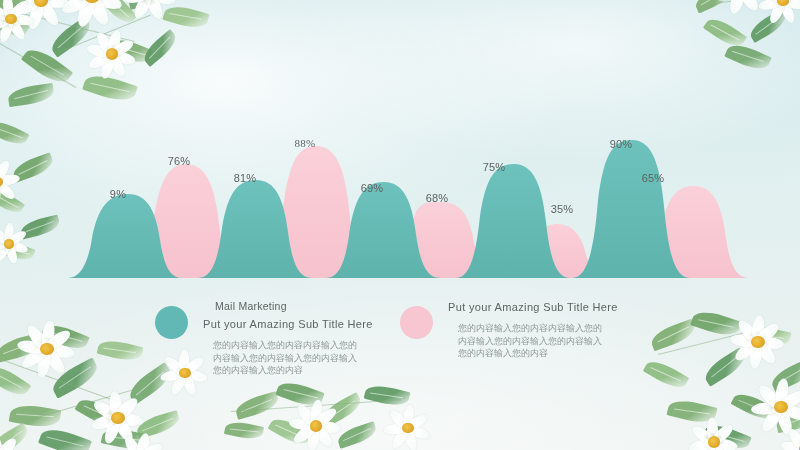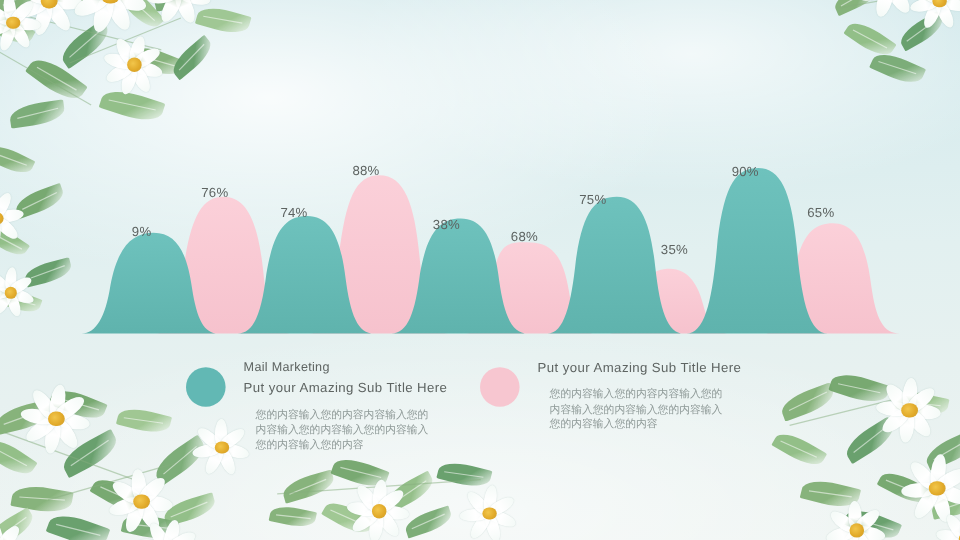--- a/index.html
+++ b/index.html
@@ -121,20 +121,21 @@
     margin-top: 8px;
   }
   .legend-text {
     margin-left: 15px;
   }
   .legend-title {
     font-size: 10.5px;
     color: #5e6462;
     letter-spacing: 0.25px;
     line-height: 17px;
+    margin-left: 12px;
   }
   .legend-sub {
     font-size: 11px;
     color: #5e6462;
     letter-spacing: 0.35px;
     line-height: 19px;
   }
   .legend-body {
     margin-top: 5px;
     margin-left: 10px;
@@ -441,28 +442,28 @@
                  C404,182 412,202 416,234 C420,262 426,278 440,278 Z"></path>
         <path fill="url(#gTeal)" d="M456,278 C470,278 476,254 480,216 C486,176 496,164 514,164
                  C534,164 542,186 546,222 C550,258 556,278 570,278 Z"></path>
         <path fill="url(#gTeal)" d="M572,278 C588,278 594,248 598,200 C604,152 614,140 632,140
                  C652,140 660,164 664,206 C668,250 674,278 690,278 Z"></path>
       </g>
     </svg>
 
     <div class="value-label" style="left:118px; top:188px;">9%</div>
     <div class="value-label" style="left:179px; top:155px;">76%</div>
-    <div class="value-label" style="left:245px; top:172px;">74%</div>
-    <div class="value-label" style="left:305px; top:137px;">88%</div>
-    <div class="value-label" style="left:372px; top:182px;">38%</div>
+    <div class="value-label" style="left:245px; top:172px;">81%</div>
+    <div class="value-label" style="left:305px; top:137px;font-family:Liberation Serif, serif;">88%</div>
+    <div class="value-label" style="left:372px; top:182px;">69%</div>
     <div class="value-label" style="left:437px; top:192px;">68%</div>
     <div class="value-label" style="left:494px; top:161px;text-align:right;">75%</div>
     <div class="value-label" style="left:562px; top:203px;">35%</div>
     <div class="value-label" style="left:621px; top:138px;">90%</div>
-    <div class="value-label" style="left:684px; top:172px;">65%</div>
+    <div class="value-label" style="left:653px; top:172px;">65%</div>
   </div>
 
   <div id="legend">
 
     <div class="legend-block" style="left:155px;">
       <div class="legend-dot" style="background:#62b8b4;"></div>
       <div class="legend-text">
         <div class="legend-title">Mail Marketing</div>
         <div class="legend-sub">Put your Amazing Sub Title Here</div>
         <div class="legend-body">您的内容输入您的内容内容输入您的内容输入您的内容输入您的内容输入您的内容输入您的内容</div>

